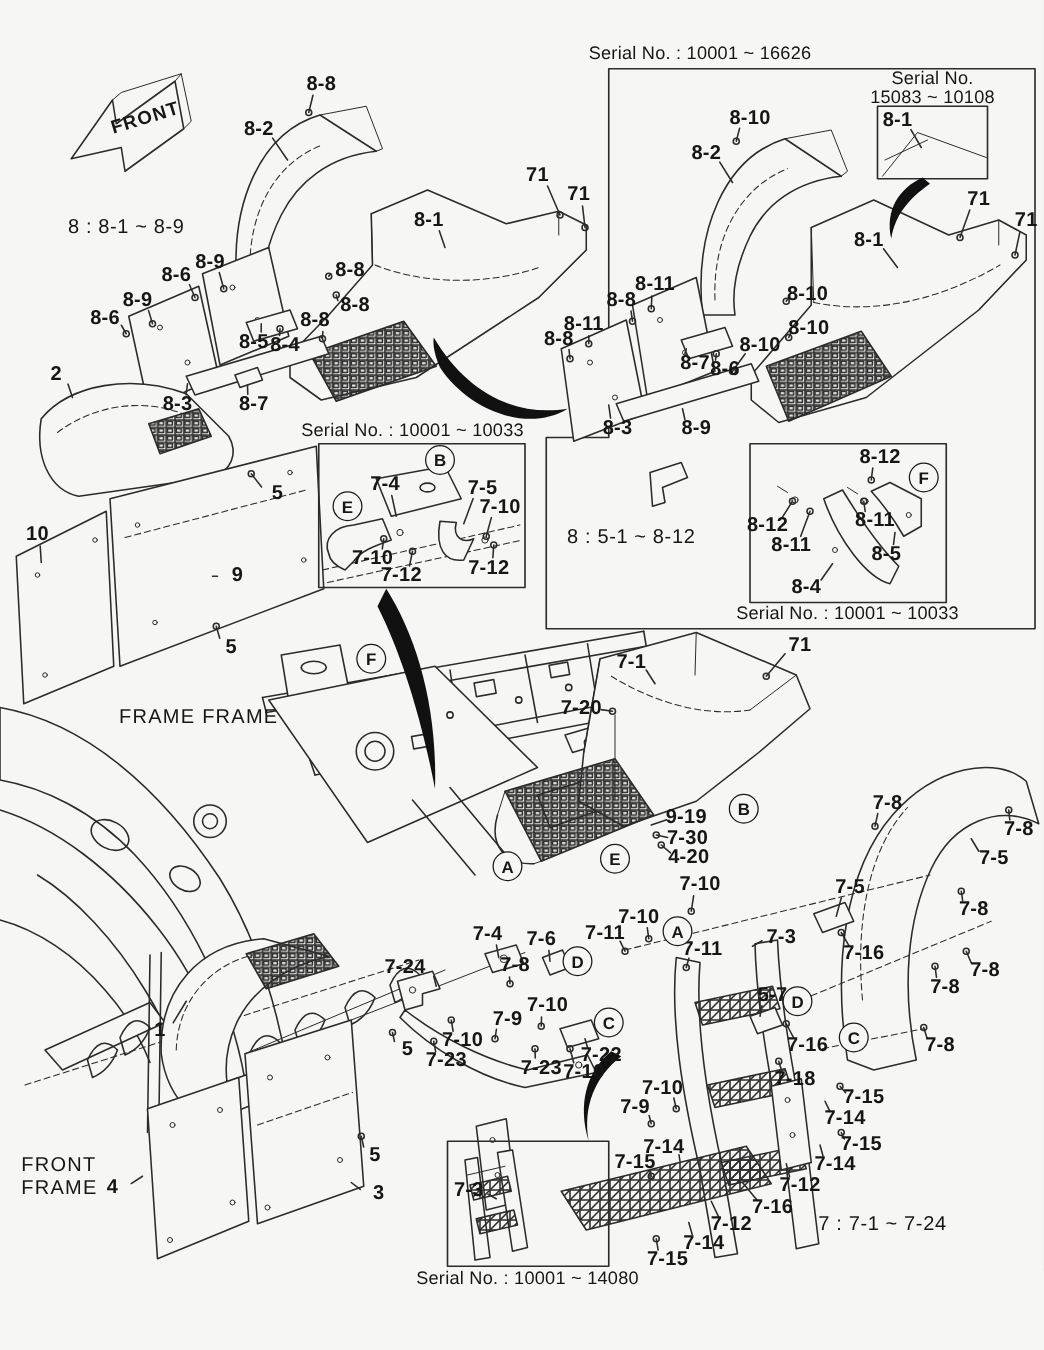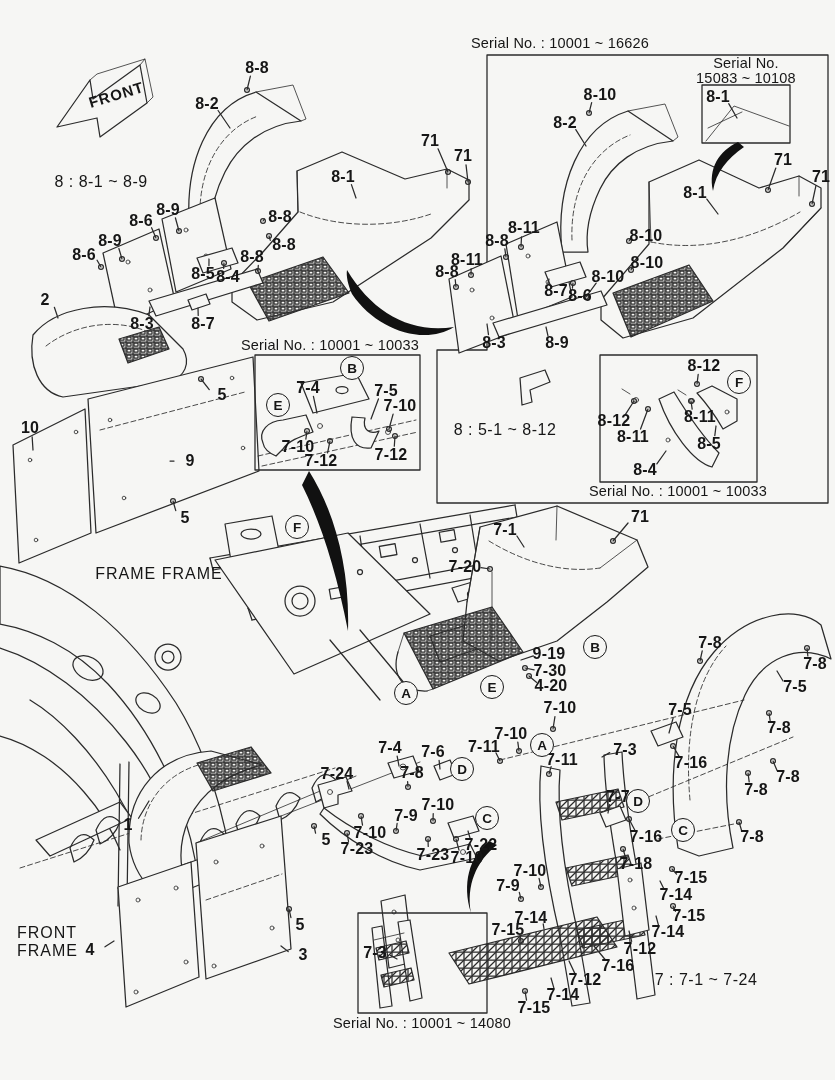--- a/index.html
+++ b/index.html
@@ -483,25 +483,25 @@
       <div class="plabel" style="left: 680px; top: 710px;">7-5</div>
       <div class="plabel" style="left: 560px; top: 708px;">7-10</div>
       <div class="plabel" style="left: 511px; top: 734px;">7-10</div>
       <div class="plabel" style="left: 484px; top: 747px;">7-11</div>
       <div class="plabel" style="left: 562px; top: 760px;">7-11</div>
       <div class="plabel" style="left: 625px; top: 750px;">7-3</div>
       <div class="plabel" style="left: 779px; top: 728px;">7-8</div>
       <div class="plabel" style="left: 691px; top: 763px;">7-16</div>
       <div class="plabel" style="left: 390px; top: 748px;">7-4</div>
       <div class="plabel" style="left: 433px; top: 752px;">7-6</div>
-      <div class="plabel" style="left: 337px; top: 774px;">7-24</div>
+      <div class="plabel" style="left: 324px; top: 774px;">7-24</div>
       <div class="plabel" style="left: 412px; top: 773px;">7-8</div>
       <div class="plabel" style="left: 788px; top: 777px;">7-8</div>
       <div class="plabel" style="left: 756px; top: 790px;">7-8</div>
-      <div class="plabel" style="left: 618px; top: 797px;">7-7</div>
+      <div class="plabel" style="left: 618px; top: 797px;">5-7</div>
       <div class="plabel" style="left: 326px; top: 840px;">5</div>
       <div class="plabel" style="left: 370px; top: 833px;">7-10</div>
       <div class="plabel" style="left: 357px; top: 849px;">7-23</div>
       <div class="plabel" style="left: 406px; top: 816px;">7-9</div>
       <div class="plabel" style="left: 438px; top: 805px;">7-10</div>
       <div class="plabel" style="left: 481px; top: 845px;">7-22</div>
       <div class="plabel" style="left: 433px; top: 855px;">7-23</div>
       <div class="plabel" style="left: 467px; top: 858px;">7-10</div>
       <div class="plabel" style="left: 646px; top: 837px;">7-16</div>
       <div class="plabel" style="left: 752px; top: 837px;">7-8</div>

